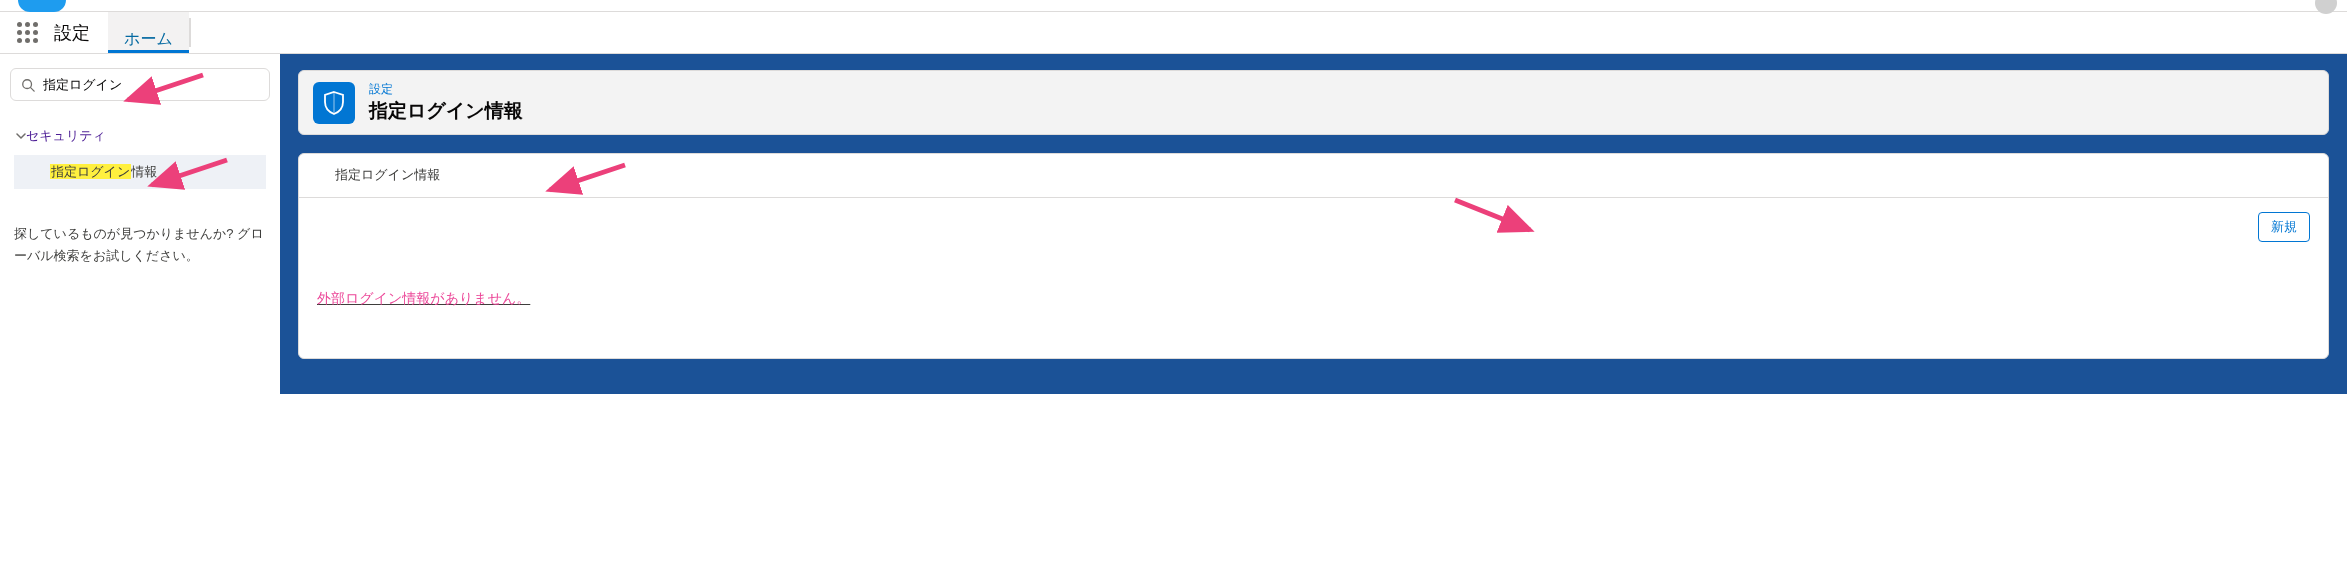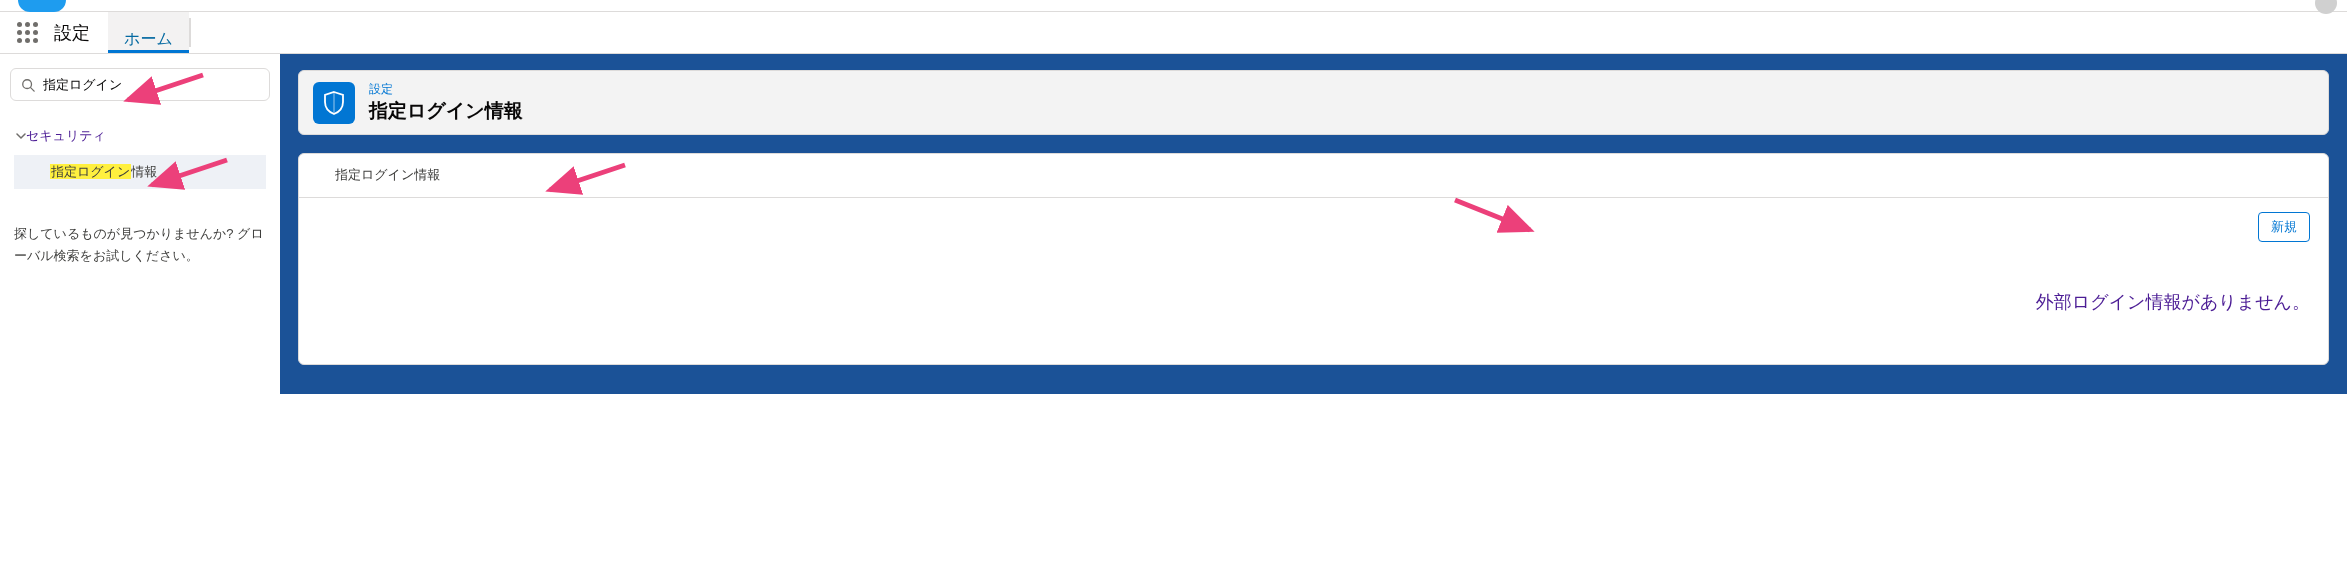--- a/index.html
+++ b/index.html
@@ -212,37 +212,38 @@
     border-bottom: 3px solid transparent;
   }
   .subtab.active {
     font-weight: 700;
     color: #080707;
     border-bottom: 3px solid #0176d3;
   }
   .card-body {
     padding: 14px 18px 50px 18px;
     position: relative;
+    text-decoration: underline;
   }
   .new-btn {
     float: right;
     border: 1px solid #0176d3;
     color: #0176d3;
     background: #fff;
     border-radius: 4px;
     padding: 5px 12px;
     font-size: 13px;
     cursor: pointer;
   }
   .empty-msg {
     clear: both;
-    text-align: right;
+    text-align: left;
     padding-top: 48px;
-    font-size: 18px;
-    color: #4c1d95;
+    font-size: 14px;
+    color: #ec4899;
   }
 
   
   .arrow {
     position: absolute;
     pointer-events: none;
     z-index: 50;
   }
 </style>
 </head>

